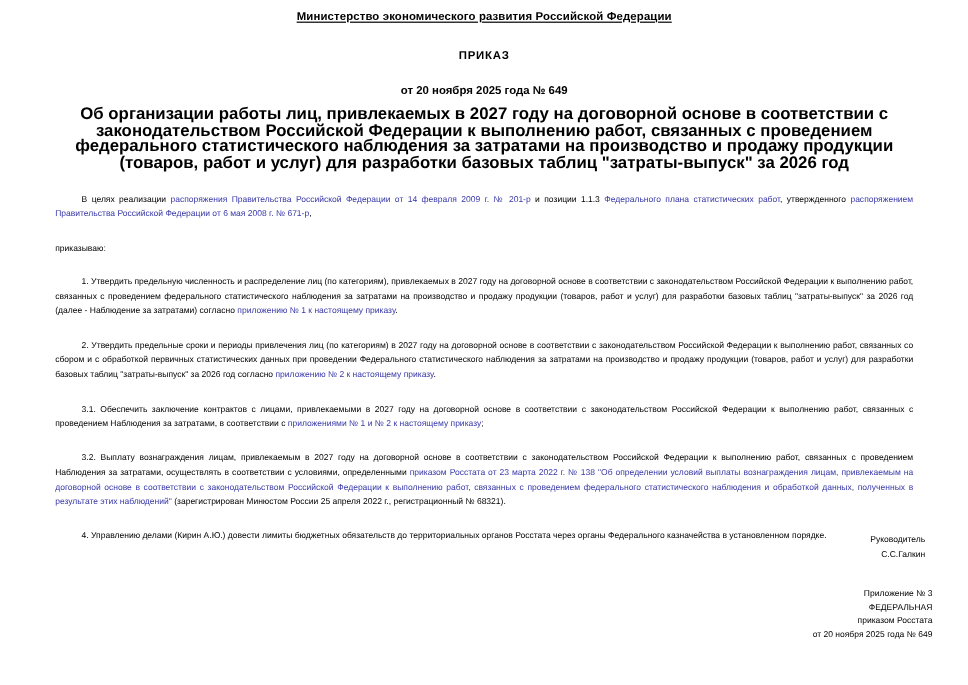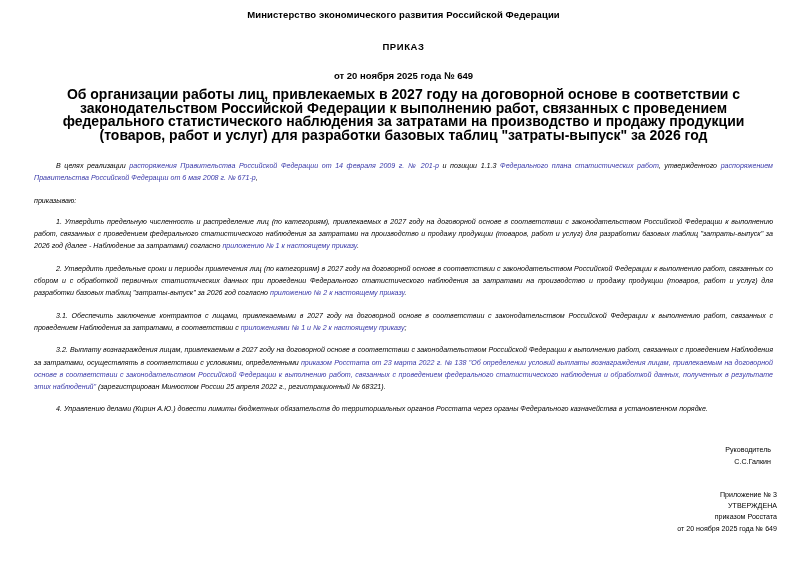--- a/index.html
+++ b/index.html
@@ -19,20 +19,21 @@
     width: 807px;
     height: 571px;
     box-sizing: border-box;
     padding: 0 30px;
   }
 
   
   .org-header {
     text-align: center;
     margin-top: 8px;
+    text-decoration: underline;
   }
   .org-line {
     font-size: 9.5px;
     font-weight: bold;
     line-height: 13px;
     letter-spacing: 0.1px;
   }
   .doc-type {
     text-align: center;
     font-size: 9.5px;
@@ -55,26 +56,25 @@
     font-weight: bold;
     line-height: 13.5px;
     padding: 0 4px;
   }
 
   
   .body-block {
     margin-top: 18px;
   }
   p.para {
-    margin: 4px;
+    margin: 16px;
     font-size: 7.1px;
     line-height: 12.3px;
     text-align: justify;
     text-justify: inter-word;
-    font-style: italic;
   }
   p.para.indent {
     text-indent: 22px;
   }
   p.gap {
     margin-top: 10px;
   }
   p.gap-sm {
     margin-top: 9px;
   }
@@ -135,18 +135,18 @@
 
   </div>
 
   <div class="signature">
     <div>Руководитель</div>
     <div>С.С.Галкин</div>
   </div>
 
   <div class="appendix">
     <div>Приложение № 3</div>
-    <div>УТВЕРЖДЕНА</div>
+    <div>ФЕДЕРАЛЬНАЯ</div>
     <div>приказом Росстата</div>
     <div>от 20 ноября 2025 года № 649</div>
   </div>
 
 </div>
 
 </body></html>

